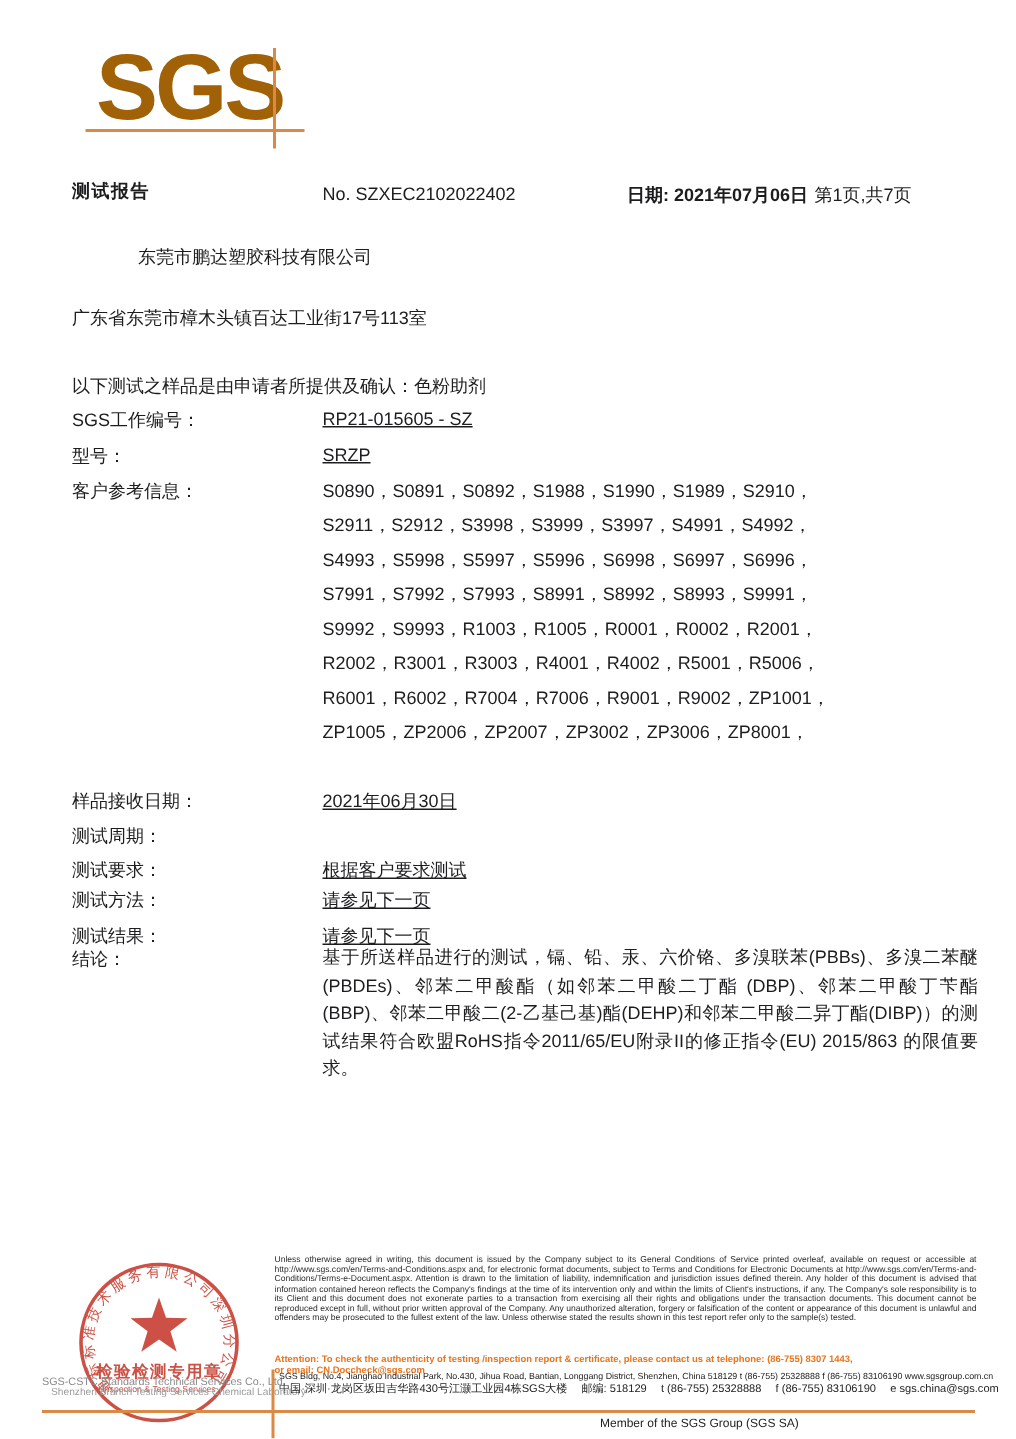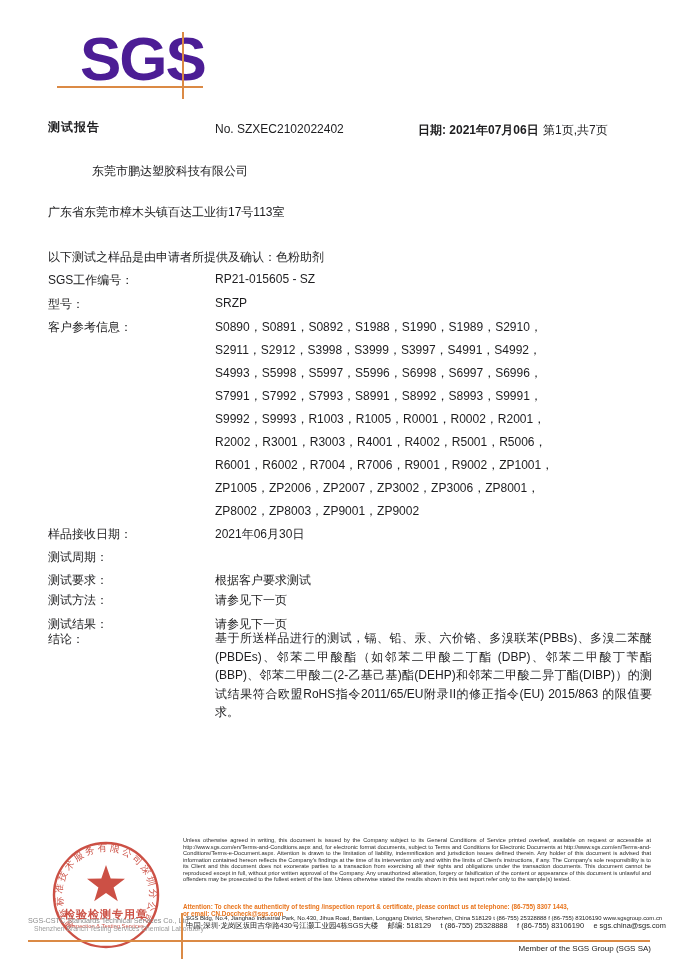--- a/index.html
+++ b/index.html
@@ -2,55 +2,55 @@
 <html><head>
 <meta charset="utf-8">
 <style>
   html,body{margin:0;padding:0;}
   body{
     width:677px;height:959px;position:relative;background:#ffffff;overflow:hidden;
     font-family:"Liberation Sans","DejaVu Sans",sans-serif;color:#1d1d1f;
   }
   .abs{position:absolute;}
   
-  .logo-text{left:80px;top:28px;font-size:62px;line-height:1;font-weight:bold;
-    color:#4c1d95;letter-spacing:-2px;}
+  .logo-text{left:64px;top:28px;font-size:62px;line-height:1;font-weight:bold;
+    color:#a16207;letter-spacing:-2px;}
   .logo-hline{left:57px;top:86px;width:146px;height:2px;background:#db8a45;}
   .logo-vline{left:182px;top:32px;width:2px;height:67px;background:#db8a45;}
   
   .doc-title{left:48px;top:119px;font-size:12px;font-weight:bold;letter-spacing:1px;}
   .report-no{left:215px;top:122px;font-size:12px;}
   .hdr-date{left:418px;top:122px;font-size:12px;font-weight:bold;}
   .hdr-page{left:543px;top:122px;font-size:12px;}
   
   .applicant-name{left:48px;top:163px;font-size:12px;margin-left:44px;}
   .applicant-addr{left:48px;top:204px;font-size:12px;}
   .intro{left:48px;top:249px;font-size:12px;}
   
   .row{position:absolute;left:0;right:0;height:20px;}
   .lbl{position:absolute;left:48px;top:0;font-size:12px;white-space:nowrap;}
-  .val{position:absolute;left:215px;top:0;font-size:12px;white-space:nowrap;}
+  .val{position:absolute;left:215px;top:0;font-size:12px;white-space:nowrap;text-decoration:underline;}
   .ref-lines{left:215px;top:319px;font-size:12px;}
   .ref-lines div{height:23px;white-space:nowrap;}
   .concl-val{left:215px;top:629px;width:437px;font-size:12px;line-height:18.6px;
     text-align:justify;}
   
   .stamp{left:42px;top:838px;opacity:.88;}
   .lab1{left:28px;top:916px;font-size:7.2px;color:#8b8b8b;white-space:nowrap;}
   .lab2{left:34px;top:925px;font-size:6.8px;color:#9c9c9c;white-space:nowrap;}
   .disclaimer{left:183px;top:837px;width:468px;font-size:5.7px;line-height:6.55px;
     text-align:justify;color:#2c2c2c;}
   .attention{left:183px;top:903px;width:468px;font-size:6.3px;line-height:7px;
     color:#e8741c;font-weight:bold;}
   .addr{left:186px;top:915px;width:465px;}
   .addr-en{font-size:5.9px;color:#222;white-space:nowrap;}
   .addr-cn{font-size:7.4px;color:#222;margin-top:0;white-space:nowrap;}
   .rule-h{left:28px;top:940px;width:622px;height:1.6px;background:#db8a45;}
   .rule-v{left:181px;top:913px;width:1.6px;height:46px;background:#db8a45;}
-  .member{left:400px;top:944px;width:251px;text-align:right;font-size:8px;color:#222;}
+  .member{left:400px;top:944px;width:251px;text-align:left;font-size:8px;color:#222;}
 </style>
 </head>
 <body>
 
 <div class="abs logo-text">SGS</div>
 <div class="abs logo-hline"></div>
 <div class="abs logo-vline"></div>
 
 <div class="abs doc-title">测试报告</div>
 <div class="abs report-no">No. SZXEC2102022402</div>
@@ -76,21 +76,20 @@
 </div>
 <div class="abs ref-lines">
   <div>S0890，S0891，S0892，S1988，S1990，S1989，S2910，</div>
   <div>S2911，S2912，S3998，S3999，S3997，S4991，S4992，</div>
   <div>S4993，S5998，S5997，S5996，S6998，S6997，S6996，</div>
   <div>S7991，S7992，S7993，S8991，S8992，S8993，S9991，</div>
   <div>S9992，S9993，R1003，R1005，R0001，R0002，R2001，</div>
   <div>R2002，R3001，R3003，R4001，R4002，R5001，R5006，</div>
   <div>R6001，R6002，R7004，R7006，R9001，R9002，ZP1001，</div>
   <div>ZP1005，ZP2006，ZP2007，ZP3002，ZP3006，ZP8001，</div>
-  <div>ZP8002，ZP8003，ZP9001，ZP9002</div>
 </div>
 
 <div class="row" style="top:526px">
   <span class="lbl">样品接收日期：</span>
   <span class="val">2021年06月30日</span>
 </div>
 <div class="row" style="top:549px">
   <span class="lbl">测试周期：</span>
 </div>
 <div class="row" style="top:572px">

